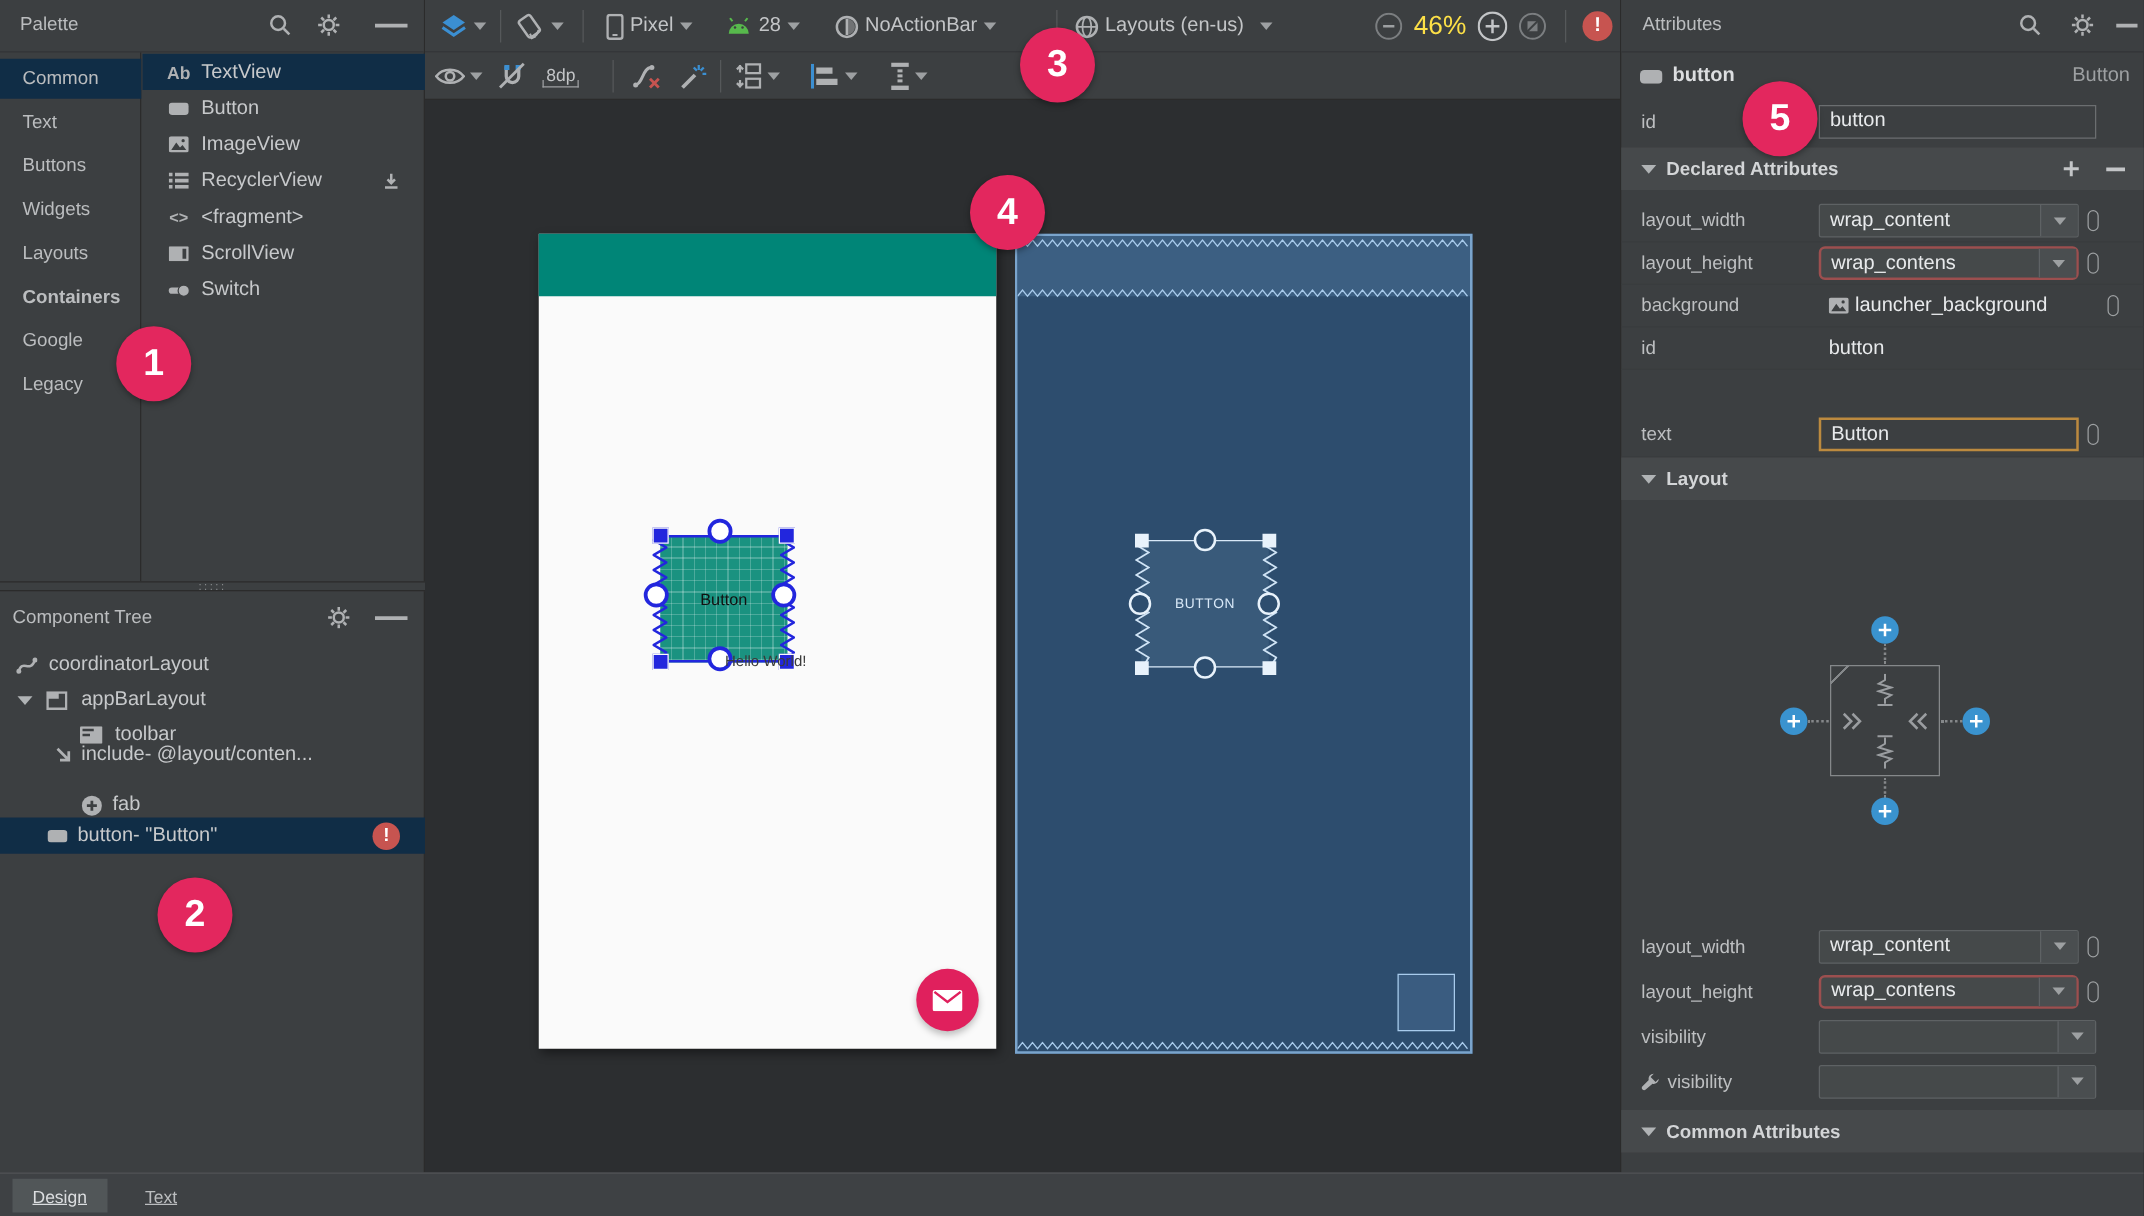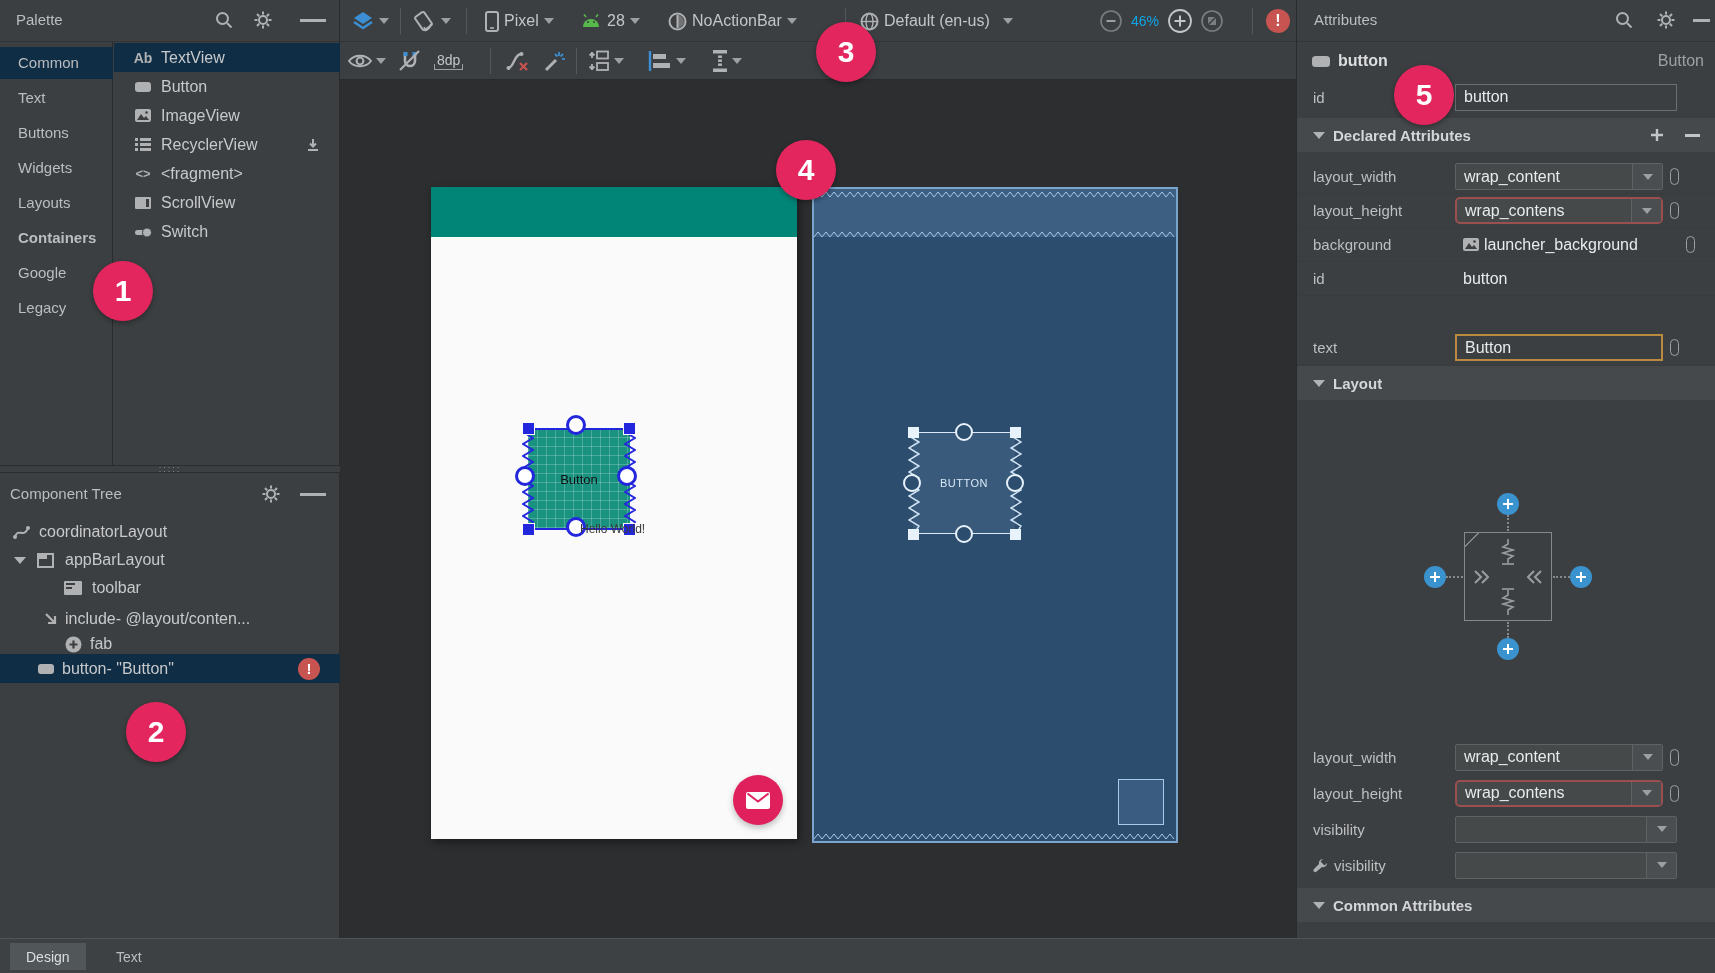--- a/index.html
+++ b/index.html
@@ -101,21 +101,21 @@
   #cw-square:before { content:""; position:absolute; left:-1px; top:-1px; width:16px; height:16px;
                       background:linear-gradient(135deg, transparent 10px, #85888a 10px 11.5px, transparent 11.5px); }
   .cw-plus { position:absolute; width:22px; height:22px; border-radius:50%; background:#3a93cf; color:#fff; display:flex; align-items:center; justify-content:center; }
   .cw-plus:before { content:""; position:absolute; width:10px; height:2px; background:#fff; }
   .cw-plus:after { content:""; position:absolute; width:2px; height:10px; background:#fff; }
   .cw-dot-v { position:absolute; width:0; border-left:2px dotted #85888a; }
   .cw-dot-h { position:absolute; height:0; border-top:2px dotted #85888a; }
 
   
   #footer { position:absolute; left:0; top:938px; width:1715px; height:35px; background:#3e4144; border-top:1px solid #515355; }
-  .ftab { position:absolute; top:4px; height:27px; padding:0 16px; display:flex; align-items:center; font-size:14px; color:#bbbdbf; cursor:pointer; }
+  .ftab { position:absolute; top:4px; height:27px; padding:0 16px; display:flex; align-items:center; font-size:14px; color:#bbbdbf; cursor:pointer;text-decoration:underline; }
   .ftab.sel { background:#515658; color:#dcdee0; }
 
   
   .badge { position:absolute; width:60px; height:60px; border-radius:50%; background:#e3275e;
            color:#fff; font-size:30px; font-weight:bold; display:flex; align-items:center; justify-content:center;
            box-shadow:0 2px 5px rgba(0,0,0,.35); z-index:50; }
 
   .err-badge { width:22px; height:22px; border-radius:50%; background:#c75450; color:#fff; font-weight:bold;
                font-size:15px; display:flex; align-items:center; justify-content:center; }
 </style>
@@ -278,21 +278,21 @@
       <div class="tree-row" style="top:59px;">
         <span class="tw" style="margin-left:63px;width:20px;">
             <svg width="18" height="14" viewBox="0 0 18 14">
               <rect x="0" y="0" width="18" height="14" rx="1" fill="#afb1b3"></rect>
               <rect x="2" y="2" width="9" height="2" fill="#3c3f41"></rect>
               <rect x="2" y="6" width="6" height="2" fill="#3c3f41"></rect>
             </svg>
           </span>
         <span style="margin-left:9px;">toolbar</span>
       </div>
-      <div class="tree-row" style="top:90px;">
+      <div class="tree-row" style="top:75px;">
         <span class="tw" style="margin-left:43px;width:16px;">
             <svg width="15" height="15" viewBox="0 0 15 15">
               <path d="M2 2 L11 11 M11 4 V11 H4" stroke="#afb1b3" stroke-width="2.2" fill="none"></path>
             </svg>
           </span>
         <span style="margin-left:6px;">include- @layout/conten...</span>
       </div>
       <div class="tree-row" style="top:115px;padding-left:28px;">
         <span class="tw" style="margin-left:37px;width:17px;">
             <svg width="17" height="17" viewBox="0 0 17 17">
@@ -372,31 +372,31 @@
     </div>
     <div class="vsep" style="left:505px;"></div>
     <div class="tb-item" style="left:520px;">
       <span>
           <svg width="19" height="19" viewBox="0 0 19 19">
             <circle cx="9.5" cy="9.5" r="8" fill="none" stroke="#afb1b3" stroke-width="2"></circle>
             <ellipse cx="9.5" cy="9.5" rx="3.5" ry="8" fill="none" stroke="#afb1b3" stroke-width="1.4"></ellipse>
             <line x1="1.5" y1="9.5" x2="17.5" y2="9.5" stroke="#afb1b3" stroke-width="1.4"></line>
           </svg>
         </span>
-      <span>Default (en-us)</span>
+      <span>Layouts (en-us)</span>
       <span class="caret" style="margin-left:8px;"></span>
     </div>
     <div class="tb-item" style="left:760px;gap:9px;">
       <span class="icon-btn">
           <svg width="22" height="22" viewBox="0 0 22 22">
             <circle cx="11" cy="11" r="10" fill="none" stroke="#7b7e80" stroke-width="1.6"></circle>
             <line x1="6.5" y1="11" x2="15.5" y2="11" stroke="#9da0a2" stroke-width="2"></line>
           </svg>
         </span>
-      <span style="color:#0ea5e9;font-size:14px;">46%</span>
+      <span style="color:#fde047;font-size:21px;">46%</span>
       <span class="icon-btn">
           <svg width="24" height="24" viewBox="0 0 24 24">
             <circle cx="12" cy="12" r="11" fill="none" stroke="#c3c5c7" stroke-width="1.8"></circle>
             <line x1="6.5" y1="12" x2="17.5" y2="12" stroke="#c3c5c7" stroke-width="2"></line>
             <line x1="12" y1="6.5" x2="12" y2="17.5" stroke="#c3c5c7" stroke-width="2"></line>
           </svg>
         </span>
       <span class="icon-btn">
           <svg width="22" height="22" viewBox="0 0 22 22">
             <circle cx="11" cy="11" r="10" fill="none" stroke="#7b7e80" stroke-width="1.6"></circle>

